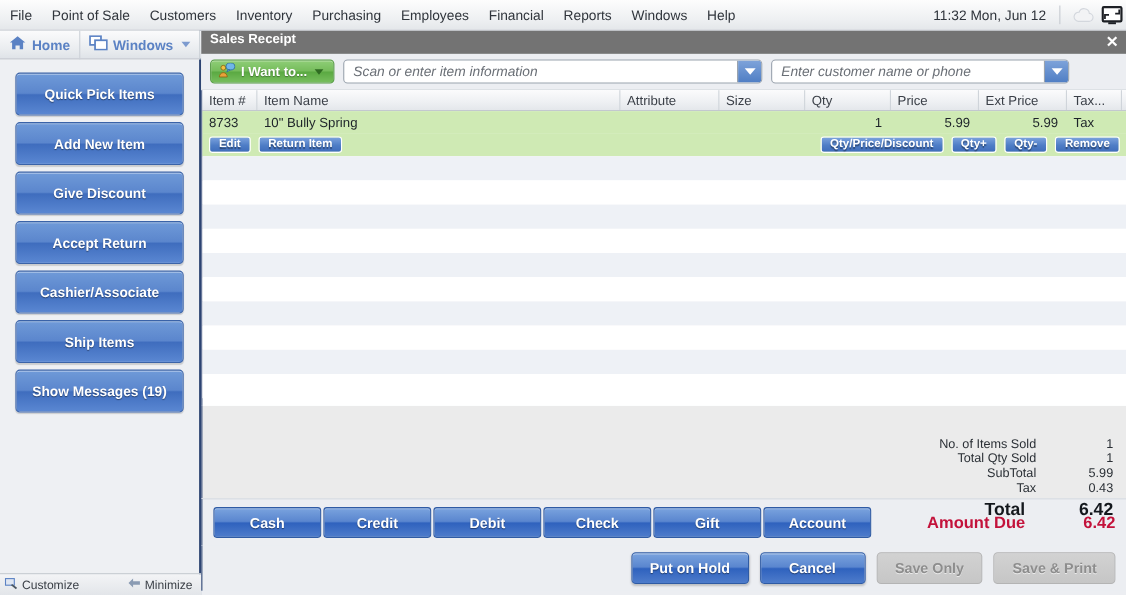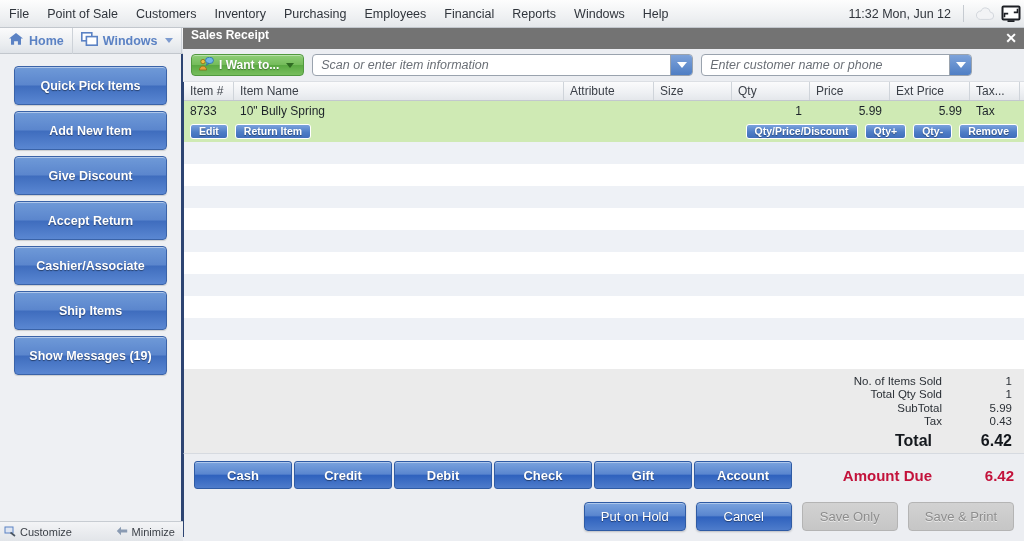--- a/index.html
+++ b/index.html
@@ -170,21 +170,21 @@
   .zrow.odd { background: #ffffff; }
   .zrow.even { background: #eef1f6; }
 
   
   .totalswrap {
     height: 84px; background: #ebebeb;
     border-left: 1px solid #2d4472;
     display: flex; justify-content: flex-end; align-items: flex-start;
     padding: 6px 12px 0 0;
   }
-  .totals { width: 236px; }
+  .totals { width: 236px; margin-top: 23px; }
   .trow { display: flex; justify-content: space-between; line-height: 13.4px; font-size: 11.5px; color: #2b3036; }
   .trow .lbl { text-align: right; flex: 1 1 auto; padding-right: 24px; }
   .trow .val { width: 46px; text-align: right; }
   .trow.grand { font-size: 16px; font-weight: bold; color: #14181d; line-height: 20px; padding-top: 2px; }
   .trow.grand .val { width: 56px; }
 
   
   .payrow {
     height: 43px; background: #eceef2;
     border-top: 1px solid #d6dae0; border-left: 1px solid #2d4472;
@@ -206,21 +206,21 @@
   
   .actionbar {
     height: 41px; background: #eceef2; border-left: 1px solid #2d4472;
     display: flex; align-items: center; justify-content: flex-end;
     padding-right: 10px; gap: 10px;
   }
   .abtn {
     height: 29px; padding: 0 16px;
     border: 1px solid #2f5ba4; border-radius: 4px;
     background: linear-gradient(#7aa3de 0%, #5a86cf 46%, #2f62be 52%, #4e7ccb 100%);
-    color: #ffffff; font-weight: normal; font-size: 13px;
+    color: #ffffff; font-weight: bold; font-size: 13px;
     text-shadow: 0 1px 1px rgba(0,0,0,.45);
     box-shadow: inset 0 1px 0 rgba(255,255,255,.4), 0 1px 2px rgba(0,0,0,.2);
     cursor: pointer; min-width: 96px;
   }
   .abtn.disabled {
     background: linear-gradient(#d2d2d2, #c6c6c6);
     border: 1px solid #b4b4b4; color: #8d8d8d;
     text-shadow: 0 1px 0 rgba(255,255,255,.6);
     box-shadow: none; cursor: default;
   }

